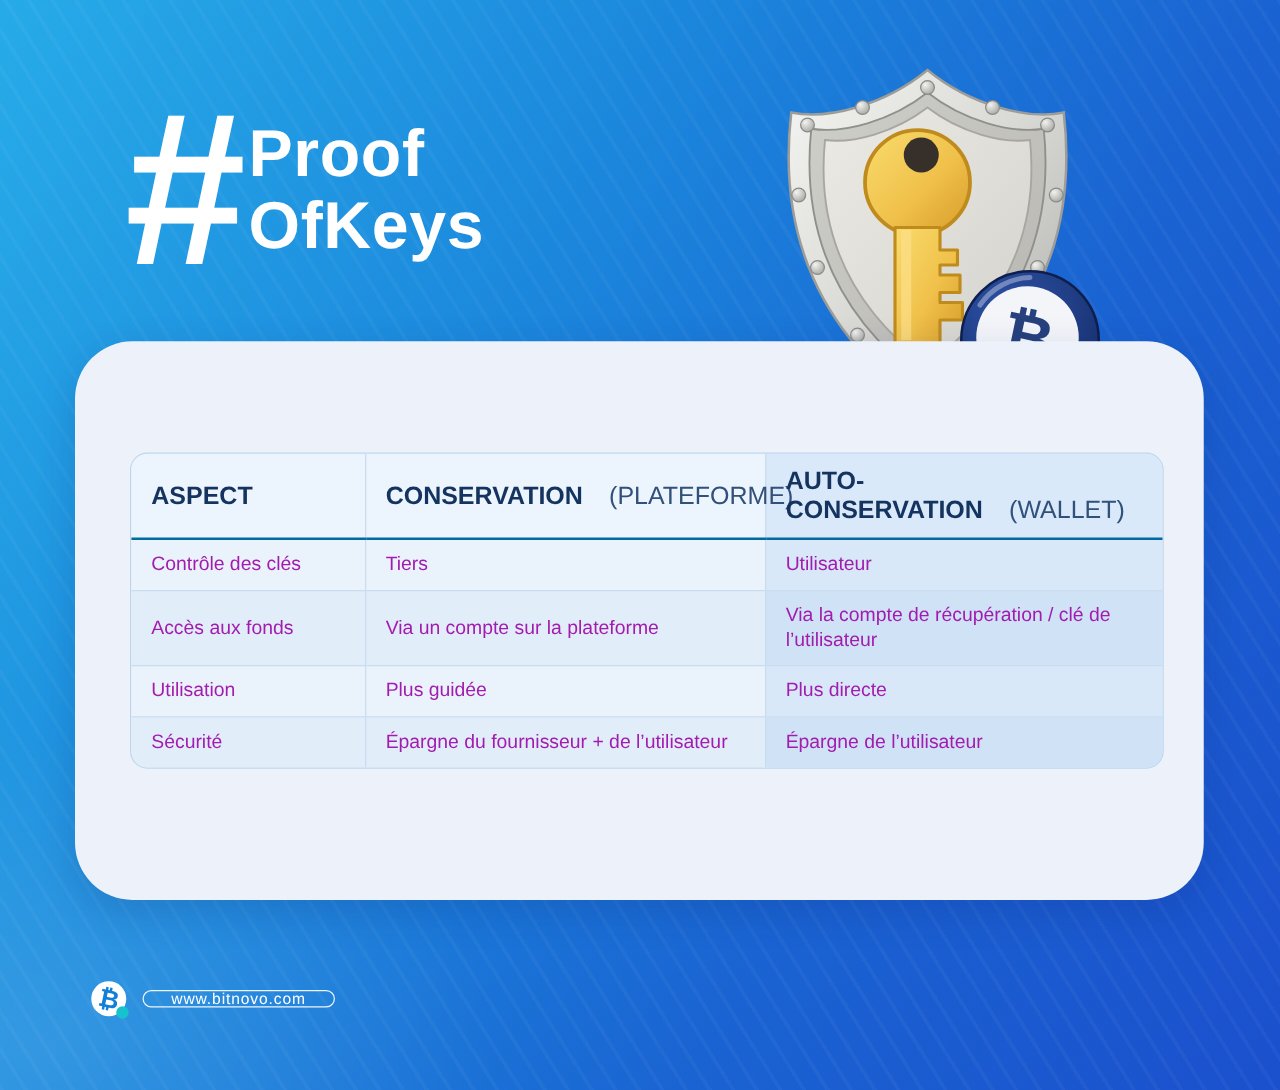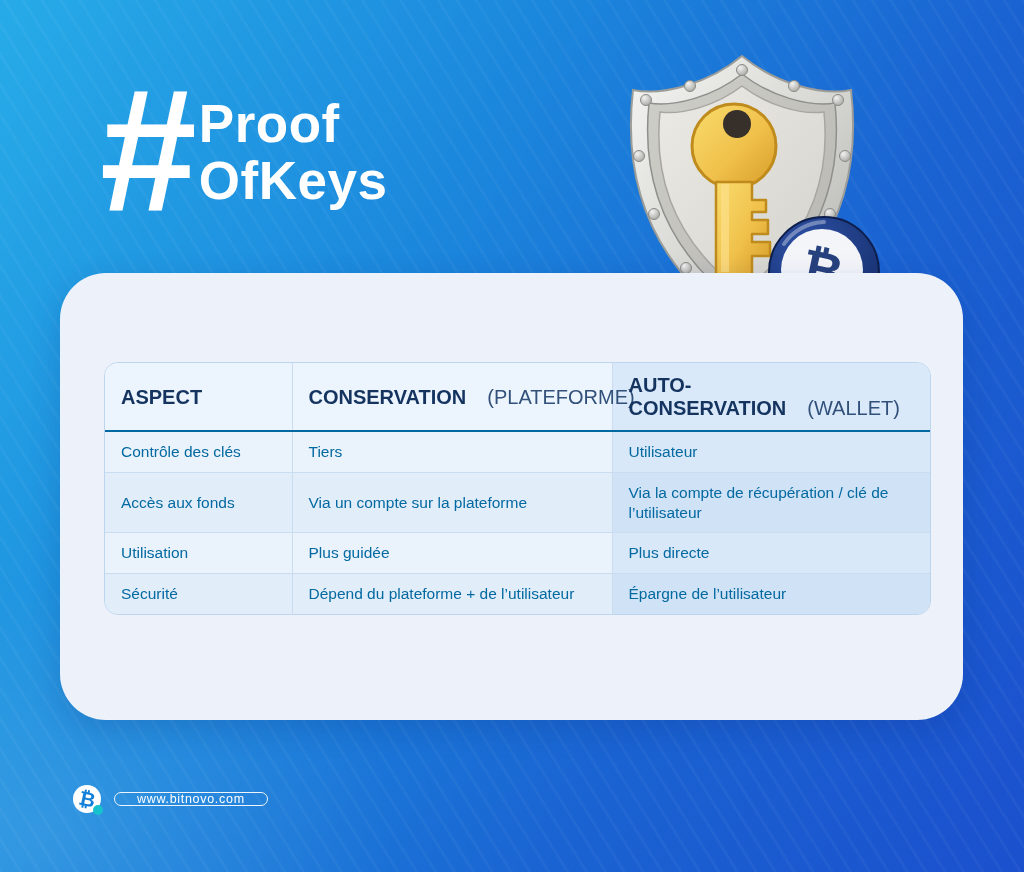--- a/index.html
+++ b/index.html
@@ -40,21 +40,21 @@
   table { width:100%; border-collapse:collapse; table-layout:fixed; }
   col.c-aspect { width:187px; } col.c-plat { width:320px; } col.c-wall { width:320px; }
   th {
     text-align:left; padding:11px 16px 10px; font-size:20px;
     border-bottom:2px solid #0369a1; background:#ecf4fd;
   }
   th.c3 { background:#d9e9f9; }
   .th-strong { font-weight:bold; color:#14335f; }
   .th-normal { font-weight:normal; color:#31507a; margin-left:21px; }
   td {
-    padding:10px 16px; font-size:15.5px; line-height:1.28; color:#0369a1;
+    padding:10px 16px; font-size:15.5px; line-height:1.28; color:#a21caf;
     background:#eaf2fc; vertical-align:middle;
   }
   td.c3 { background:#d8e8f8; }
   tbody tr:nth-child(even) td { background:#e2edfa; }
   tbody tr:nth-child(even) td.c3 { background:#cfe2f6; }
   tbody td { border-top:1px solid #c9dcf0; }
   tbody tr:first-child td { border-top:none; }
   th + th, td + td { border-left:1px solid #c9dcf0; }
 
   
@@ -186,21 +186,21 @@
           <td>Via un compte sur la plateforme</td>
           <td class="c3">Via la compte de récupération / clé de l’utilisateur</td>
         </tr>
         <tr>
           <td>Utilisation</td>
           <td>Plus guidée</td>
           <td class="c3">Plus directe</td>
         </tr>
         <tr>
           <td>Sécurité</td>
-          <td>Dépend du plateforme + de l’utilisateur</td>
+          <td>Épargne du fournisseur + de l’utilisateur</td>
           <td class="c3">Épargne de l’utilisateur</td>
         </tr>
       </tbody>
     </table>
   </div>
 </div>
 
 <div class="footer">
   <div class="logo-circle">
     <span class="logo-b">₿</span>

